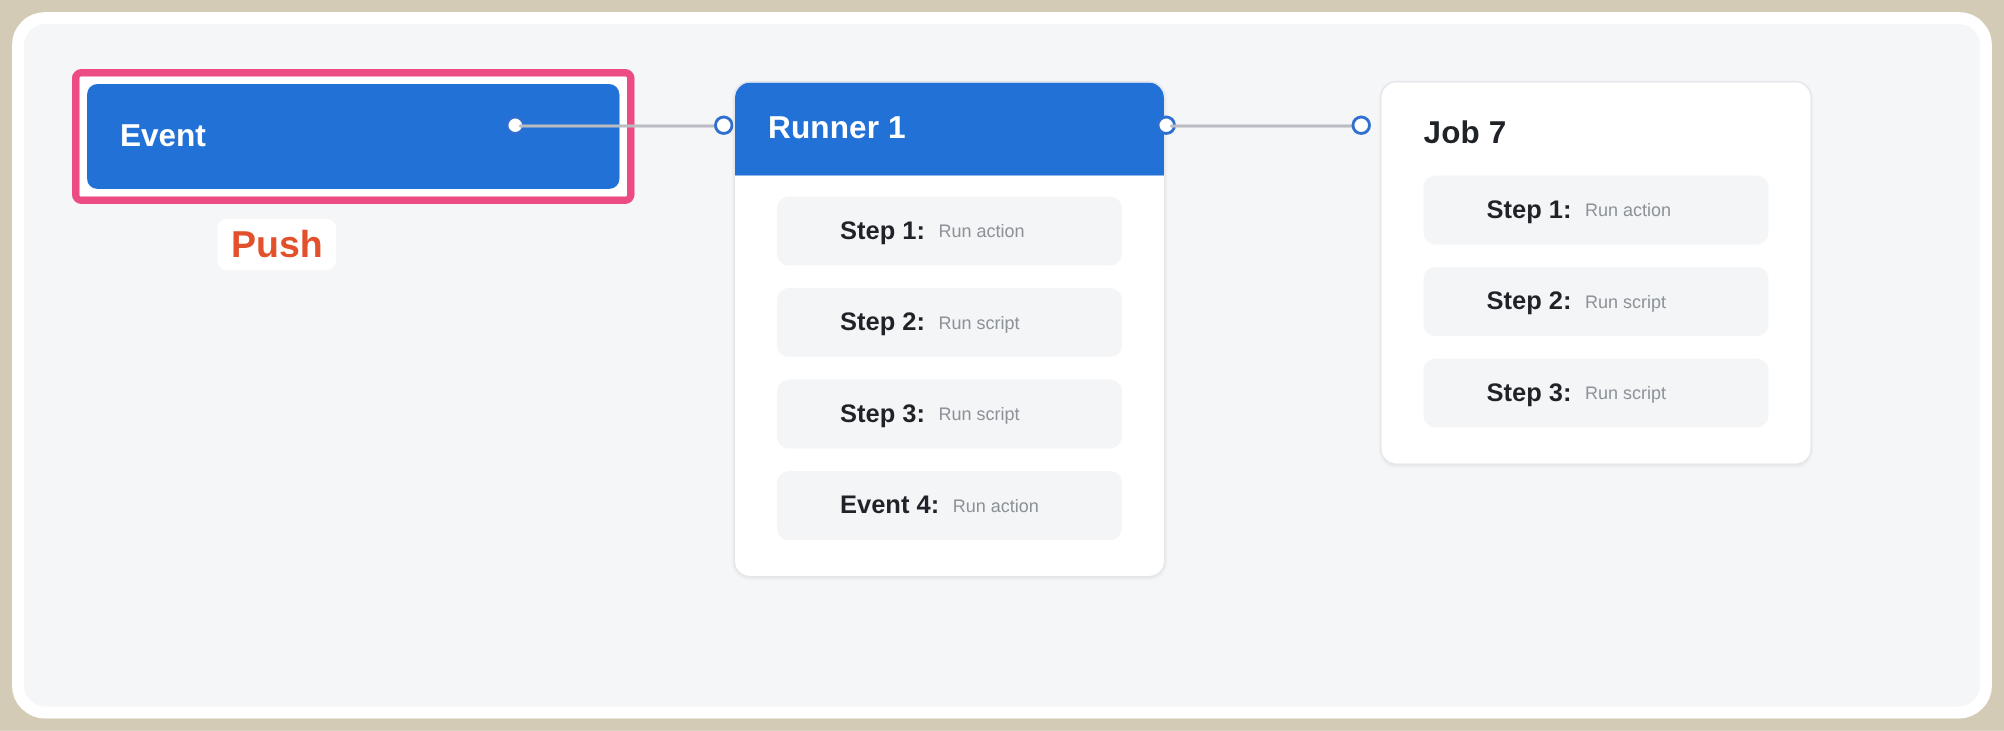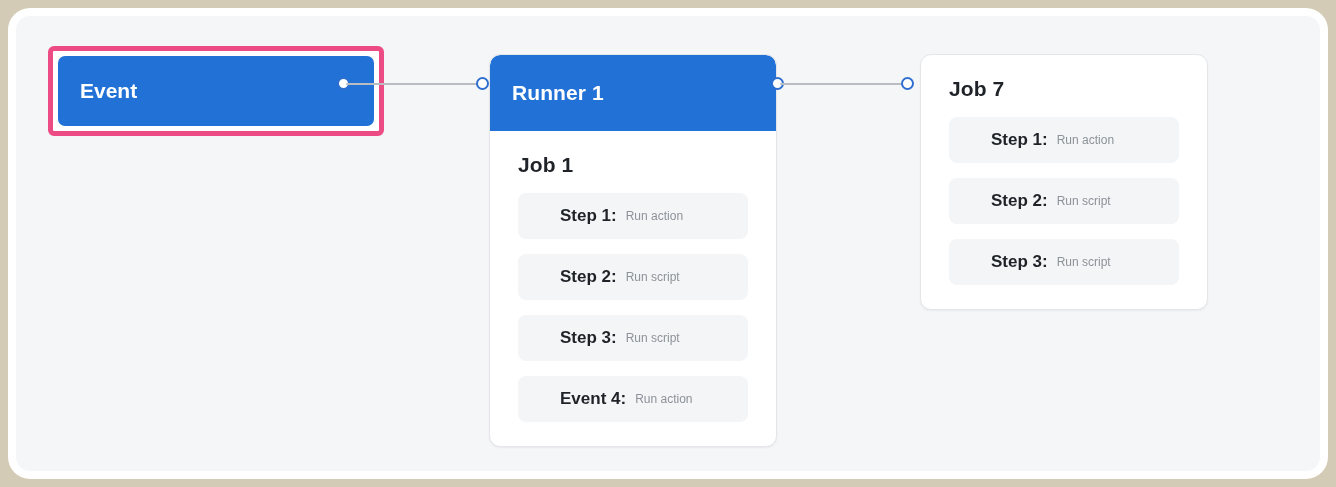--- a/index.html
+++ b/index.html
@@ -67,21 +67,21 @@
     align-items: center;
     padding: 0 22px;
     box-sizing: border-box;
   }
 
   
   .event-wrap {
     position: absolute;
     left: 32px;
     top: 30px;
-    width: 336px;
+    width: 375px;
     height: 90px;
     border: 5px solid #ec4b83;
     border-radius: 6px;
     box-sizing: border-box;
     background: #ffffff;
     padding: 5px;
   }
   .event-node {
     width: 100%;
     height: 100%;
@@ -112,21 +112,21 @@
   .runner {
     position: absolute;
     background: #ffffff;
     border: 1px solid #e4e6e9;
     border-radius: 11px;
     box-sizing: border-box;
     box-shadow: 0 1px 2px rgba(27,31,36,0.06);
     overflow: hidden;
   }
   .runner .node-head {
-    height: 76px;
+    height: 62px;
     border-radius: 10px 10px 0 0;
   }
   .runner-body {
     padding: 14px 28px 24px 28px;
   }
   .job-title {
     font-size: 21px;
     font-weight: bold;
     color: #1f2328;
     margin: 8px 0 16px 0;
@@ -160,31 +160,31 @@
 
 <div class="frame">
   <div class="canvas">
     <div class="canvas-inner">
 
       <div class="event-wrap">
         <div class="event-node">
           <span>Event</span>
         </div>
       </div>
+      <div class="push-label">Push</div>
 
       <div class="port" style="left:321px; top:61px;"></div>
       <div class="edge" style="left:330px; top:67px; width:135px;"></div>
       <div class="port" style="left:460px; top:61px;"></div>
 
       <div class="runner" style="left:473px; top:38px; width:288px;">
         <div class="node-head">
           <span>Runner 1</span>
         </div>
         <div class="runner-body">
-          <div class="job-title">Job 1</div>
 
           <div class="step-row">
             <span class="step-key">Step 1:</span>
             <span class="step-val">Run action</span>
           </div>
           <div class="step-row">
             <span class="step-key">Step 2:</span>
             <span class="step-val">Run script</span>
           </div>
           <div class="step-row">

